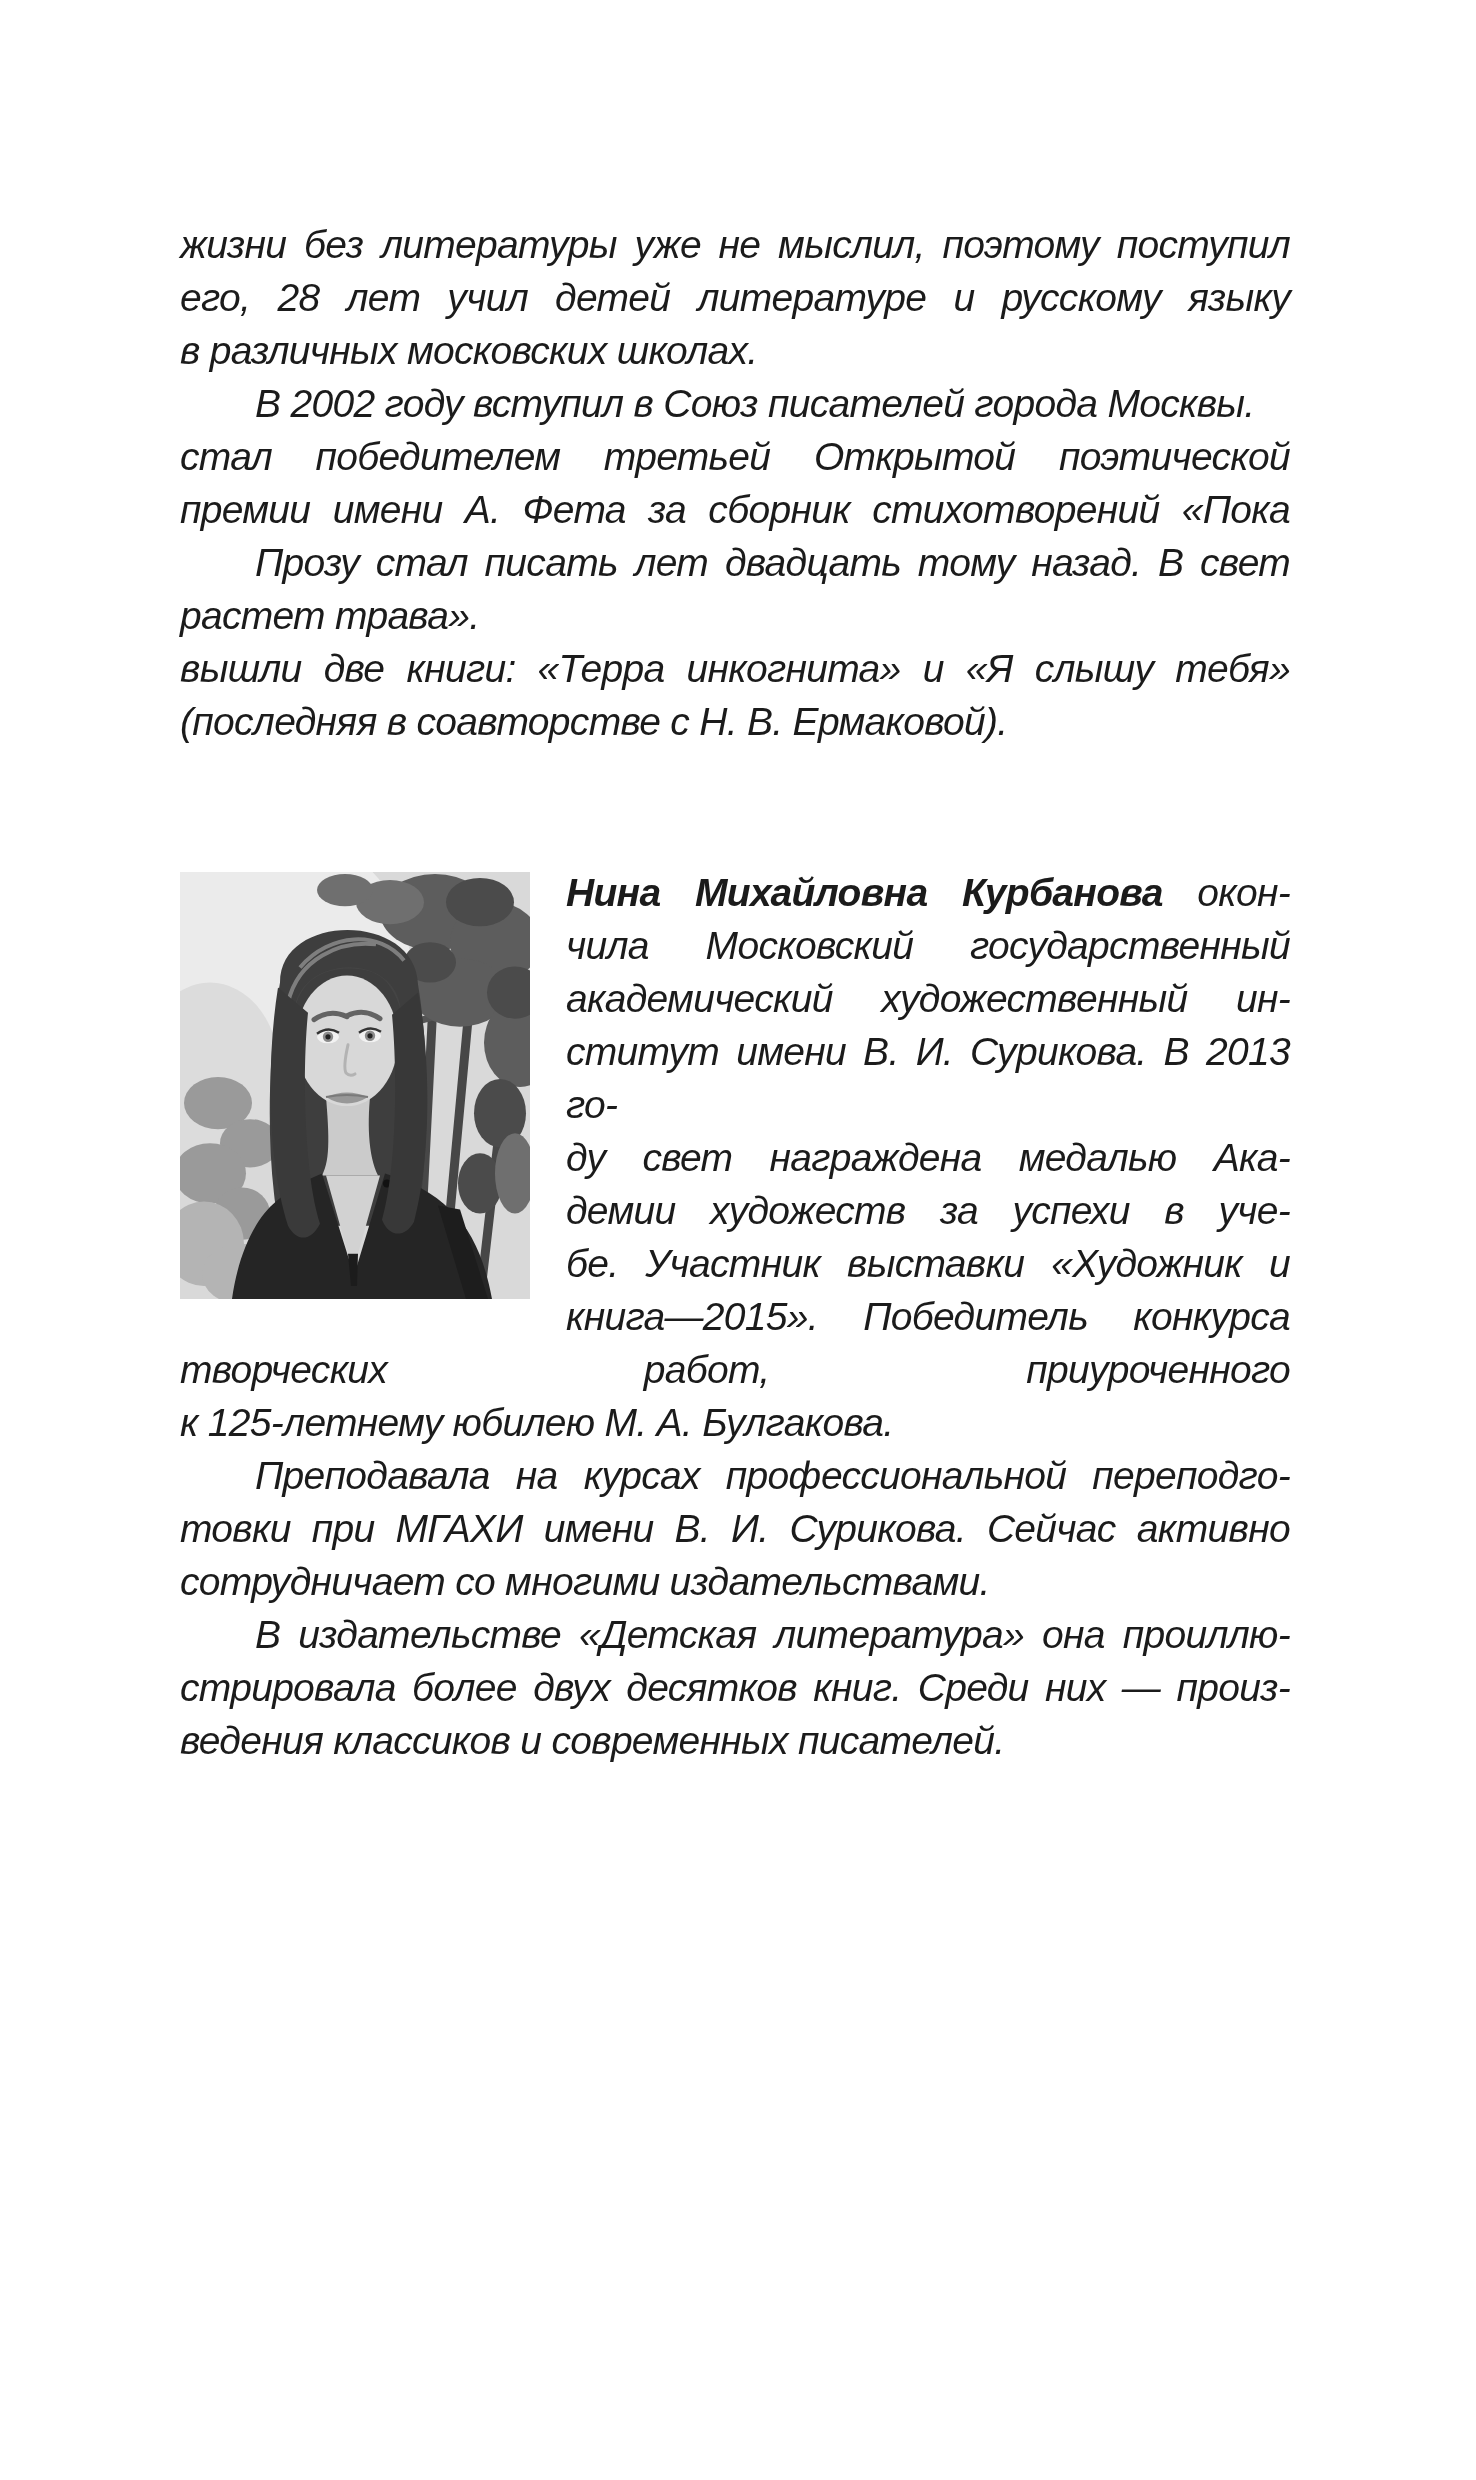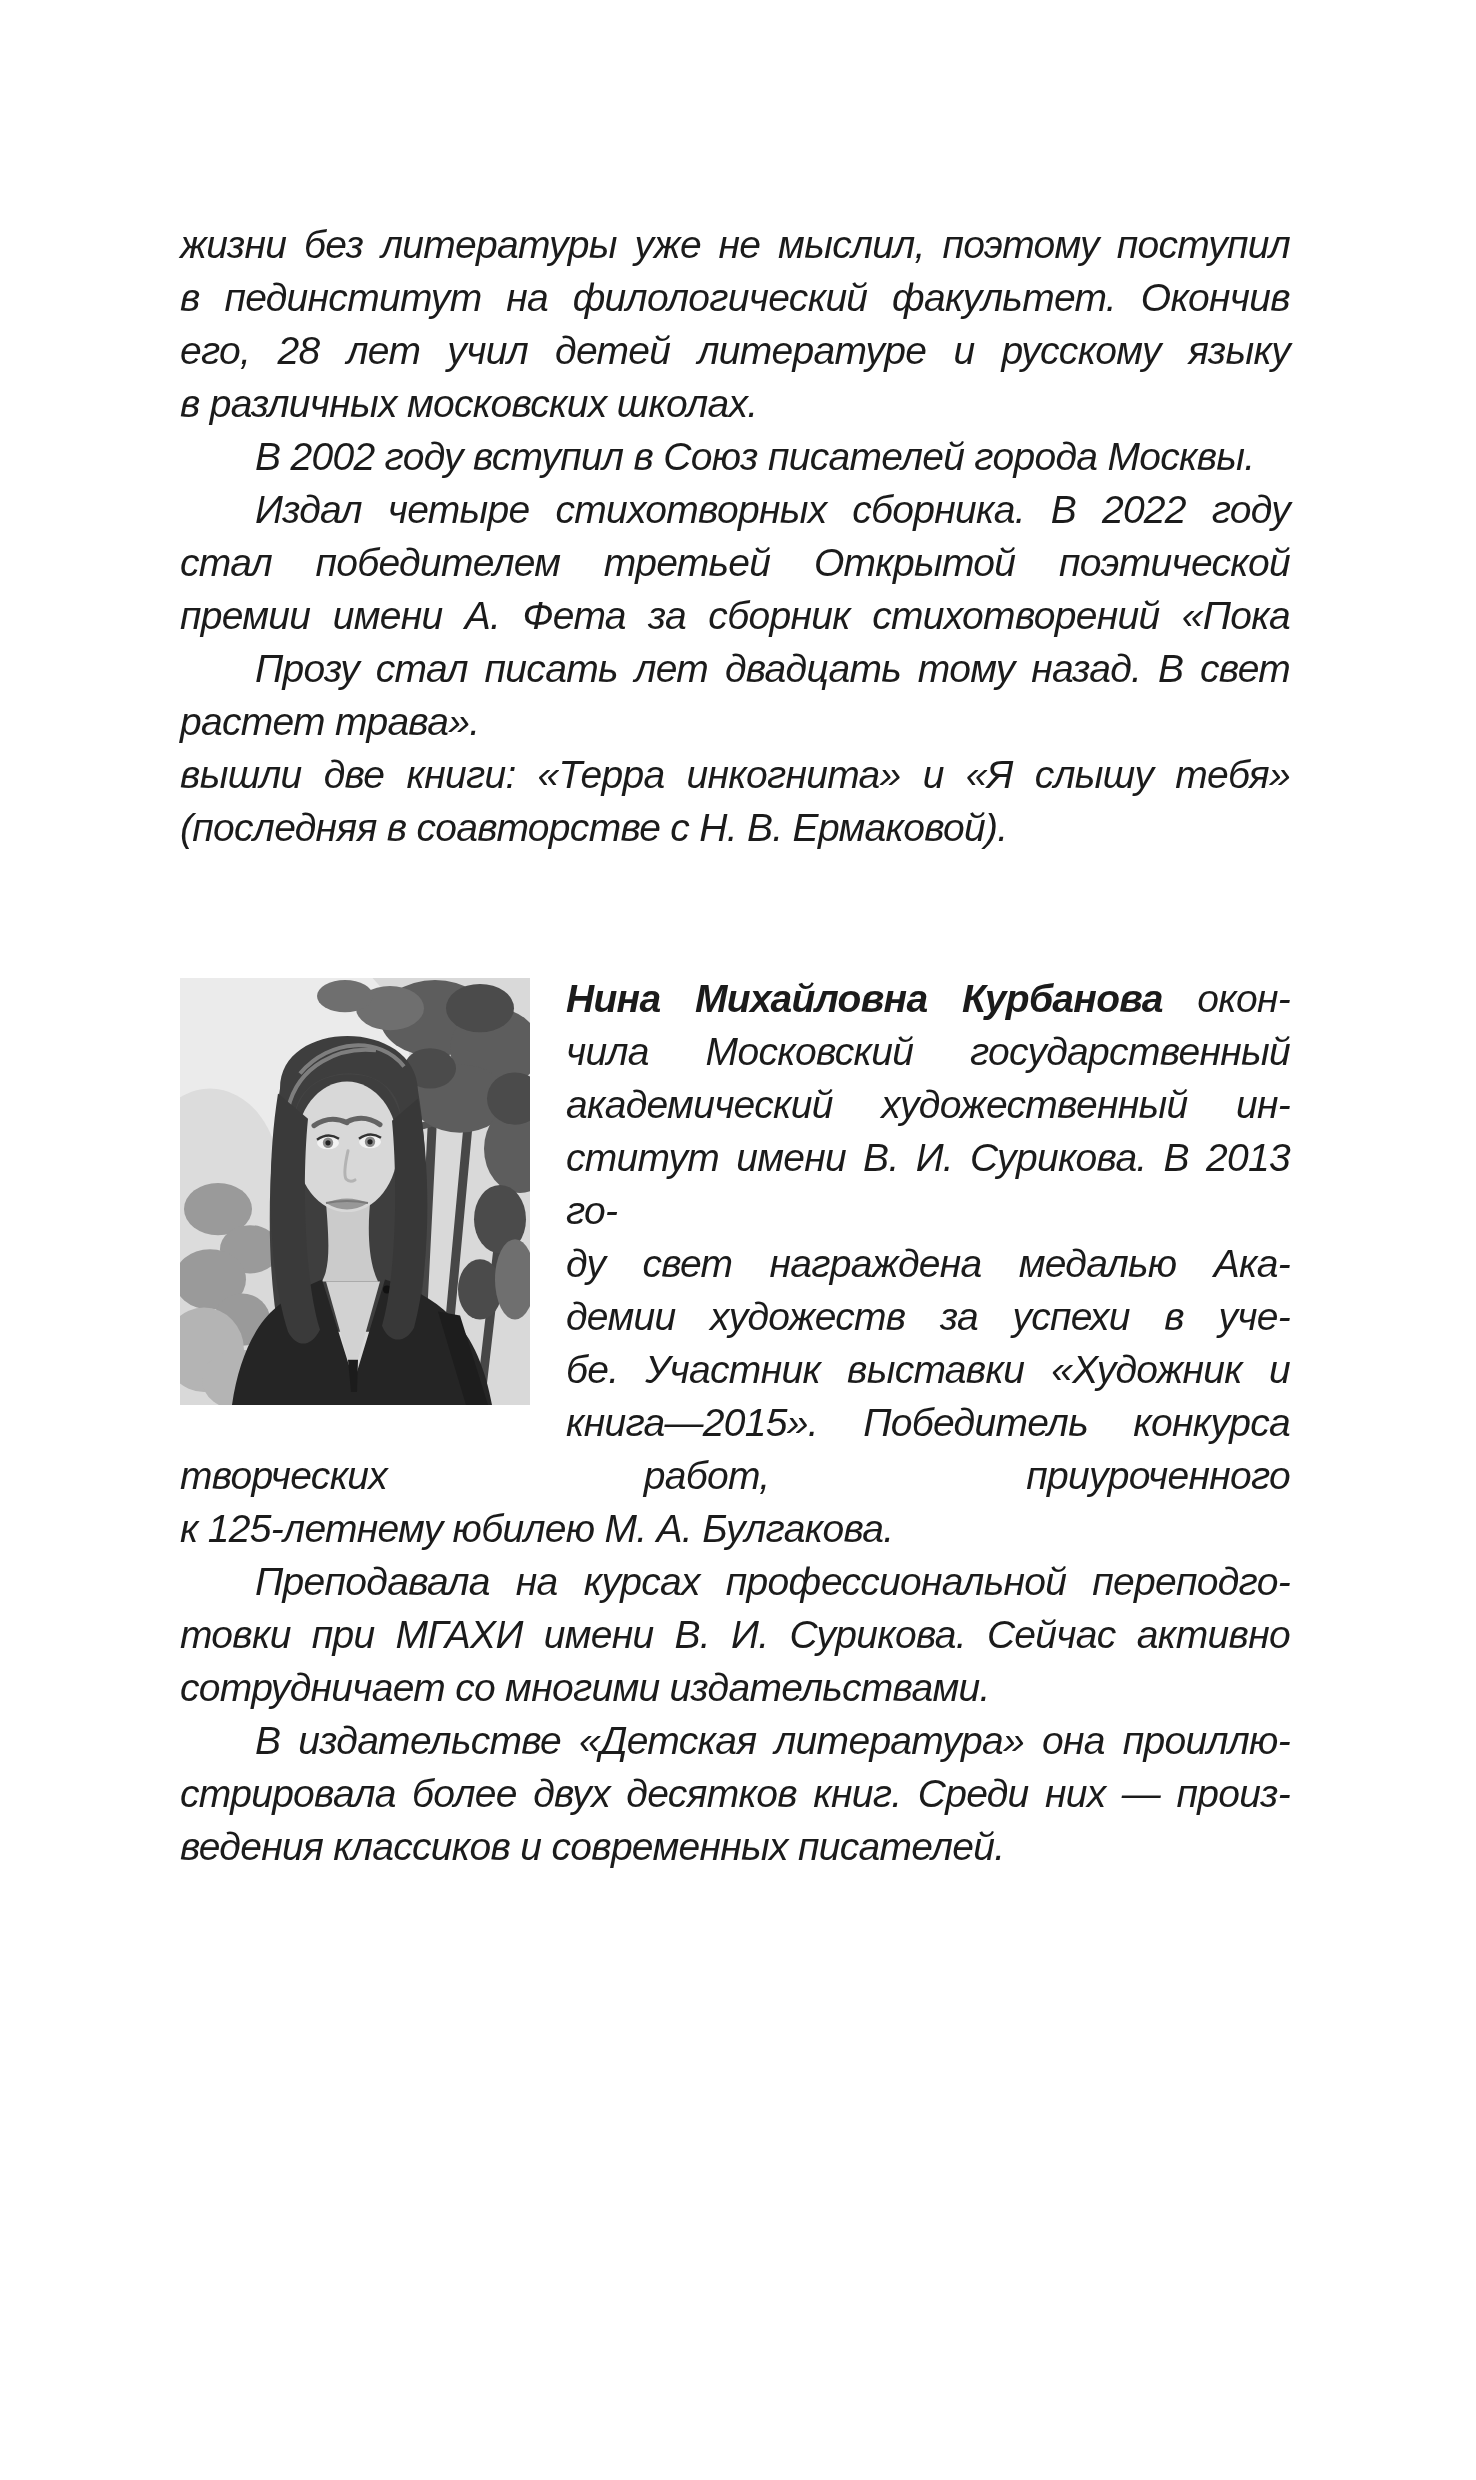--- a/index.html
+++ b/index.html
@@ -30,25 +30,23 @@
   .clear{clear:both;}
   b{font-weight:bold;}
 </style>
 </head>
 <body>
 
 <div class="page">
 
   <section>
     <div class="ln j">жизни без литературы уже не мыслил, поэтому поступил</div>
-    <div class="ln j">в пединститут на филологический факультет. Окончив</div>
     <div class="ln j">его, 28 лет учил детей литературе и русскому языку</div>
     <div class="ln">в различных московских школах.</div>
     <div class="ln ind">В 2002 году вступил в Союз писателей города Москвы.</div>
-    <div class="ln j ind">Издал четыре стихотворных сборника. В 2022 году</div>
     <div class="ln j">стал победителем третьей Открытой поэтической</div>
     <div class="ln j">премии имени А. Фета за сборник стихотворений «Пока</div>
     <div class="ln j ind">Прозу стал писать лет двадцать тому назад. В свет</div>
     <div class="ln">растет трава».</div>
     <div class="ln j">вышли две книги: «Терра инкогнита» и «Я слышу тебя»</div>
     <div class="ln">(последняя в соавторстве с Н. В. Ермаковой).</div>
   </section>
 
   <section class="bio">
 

